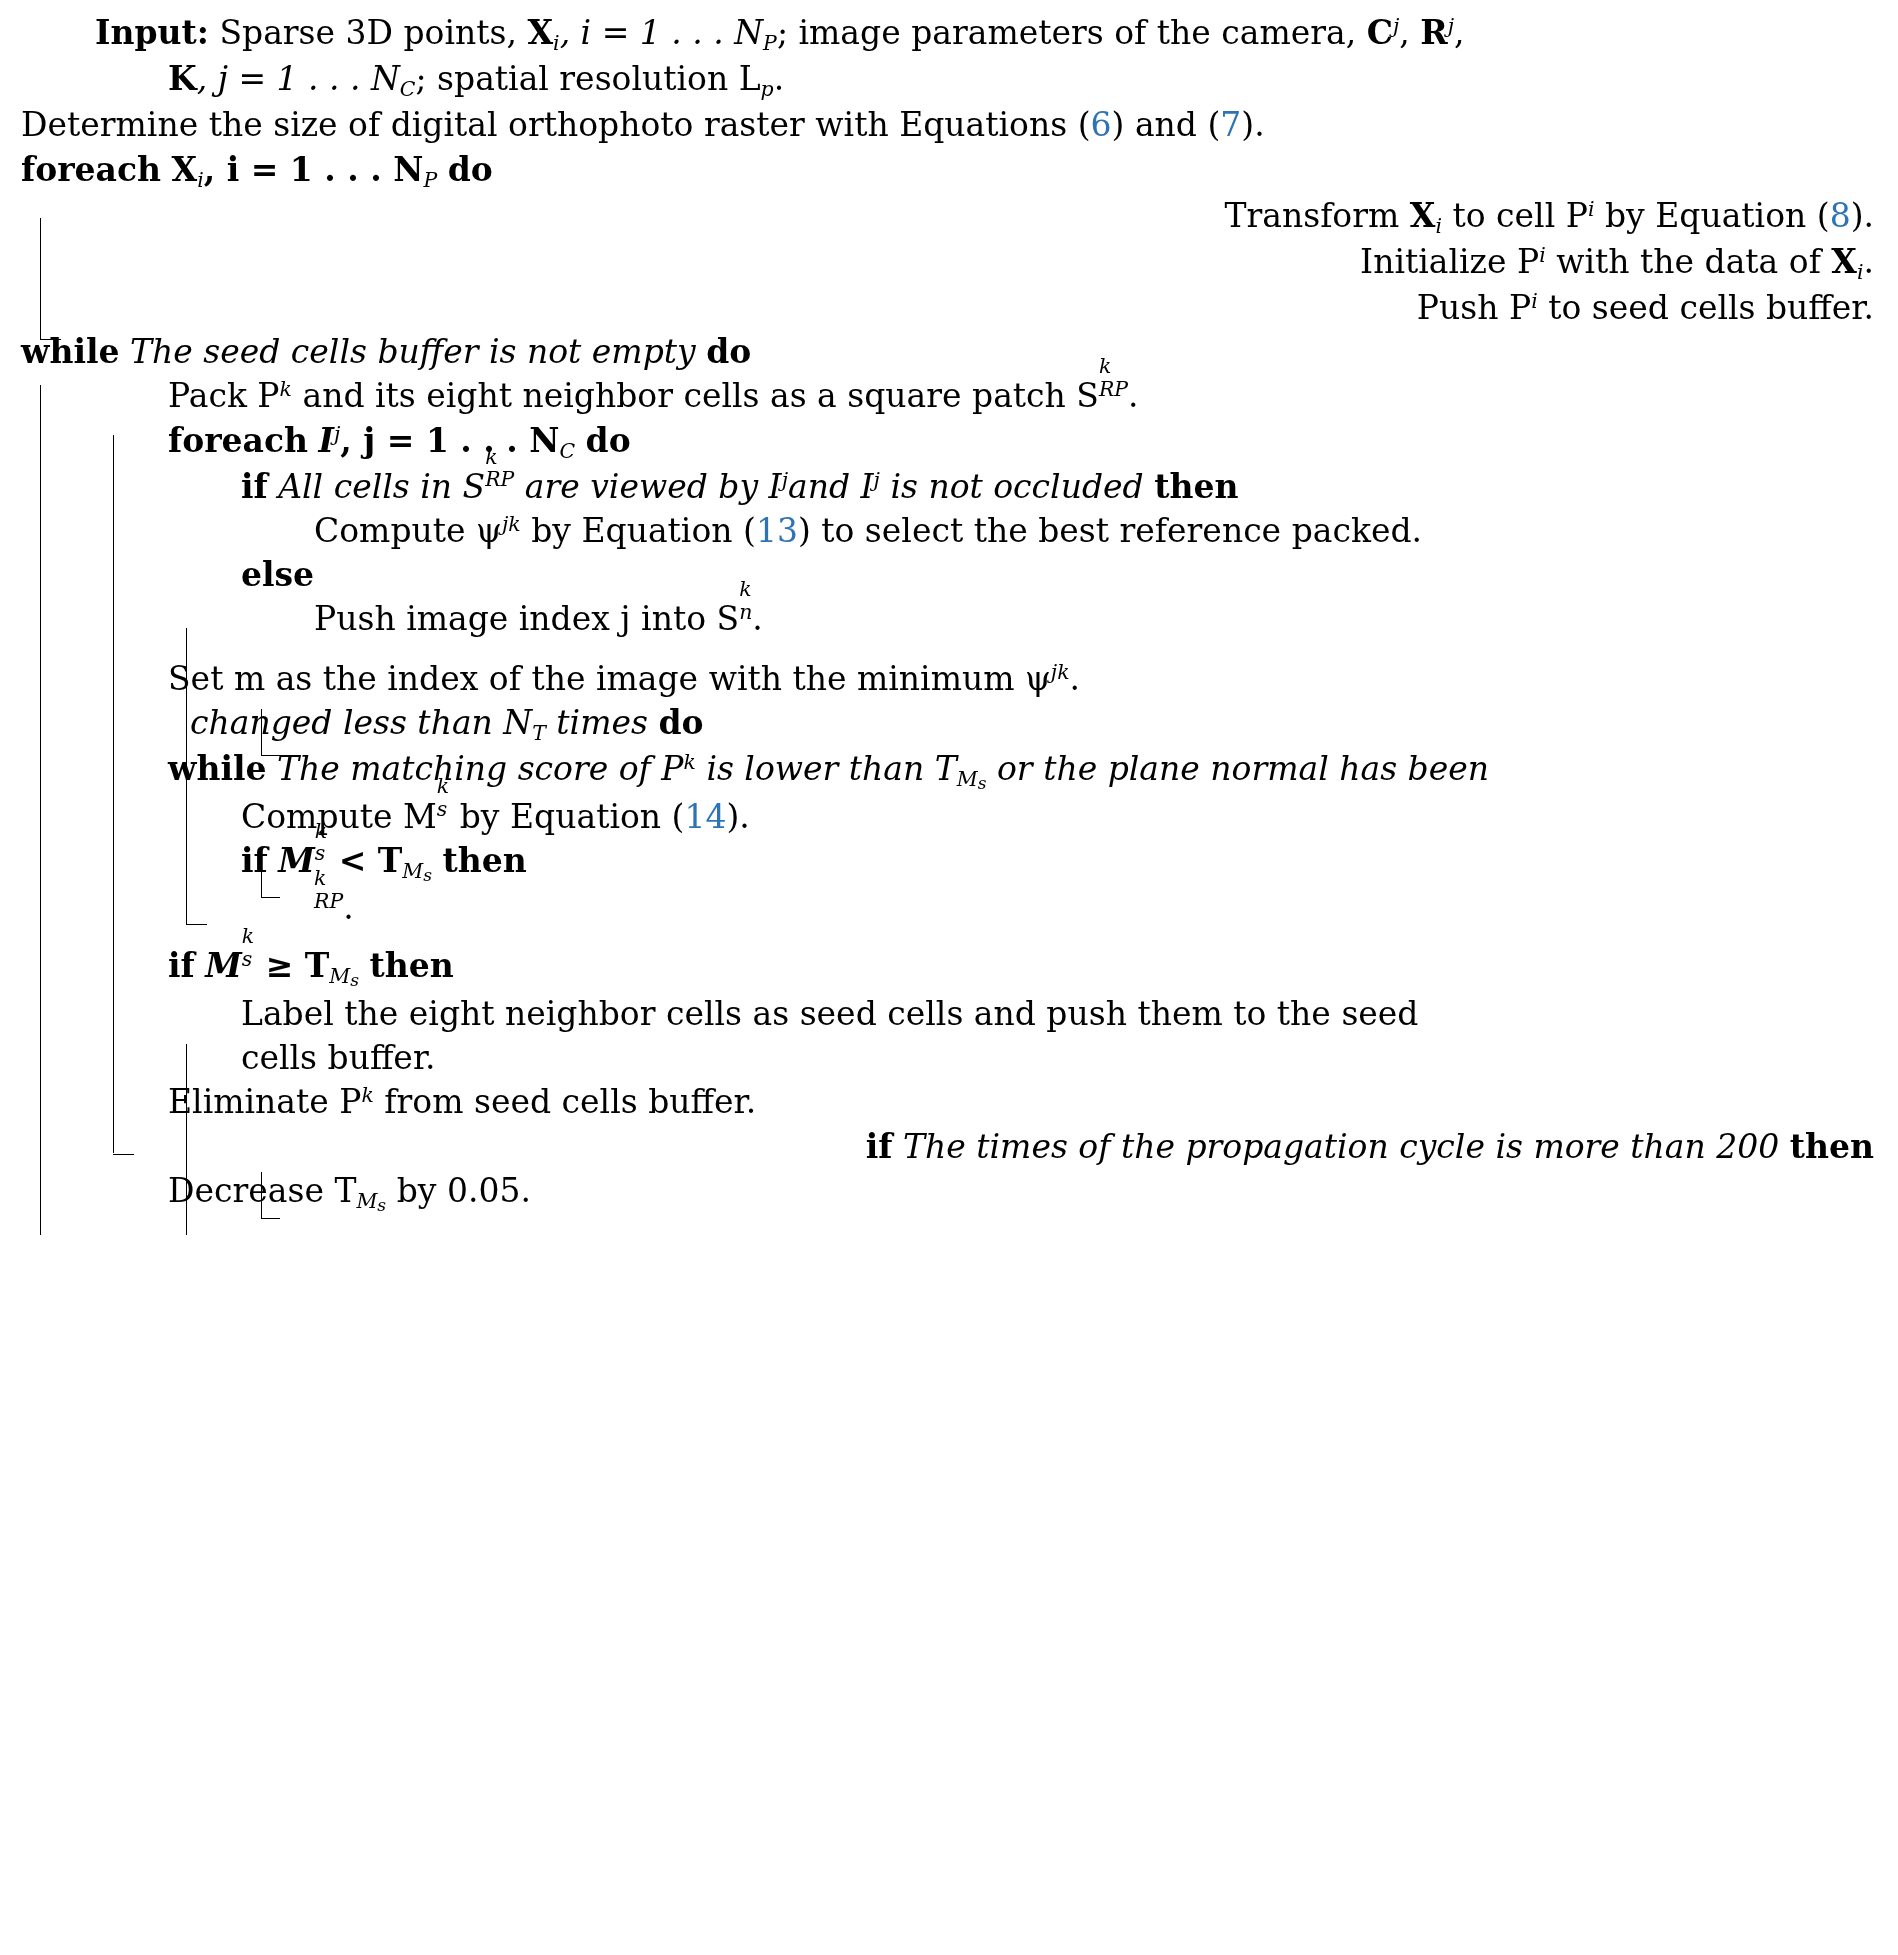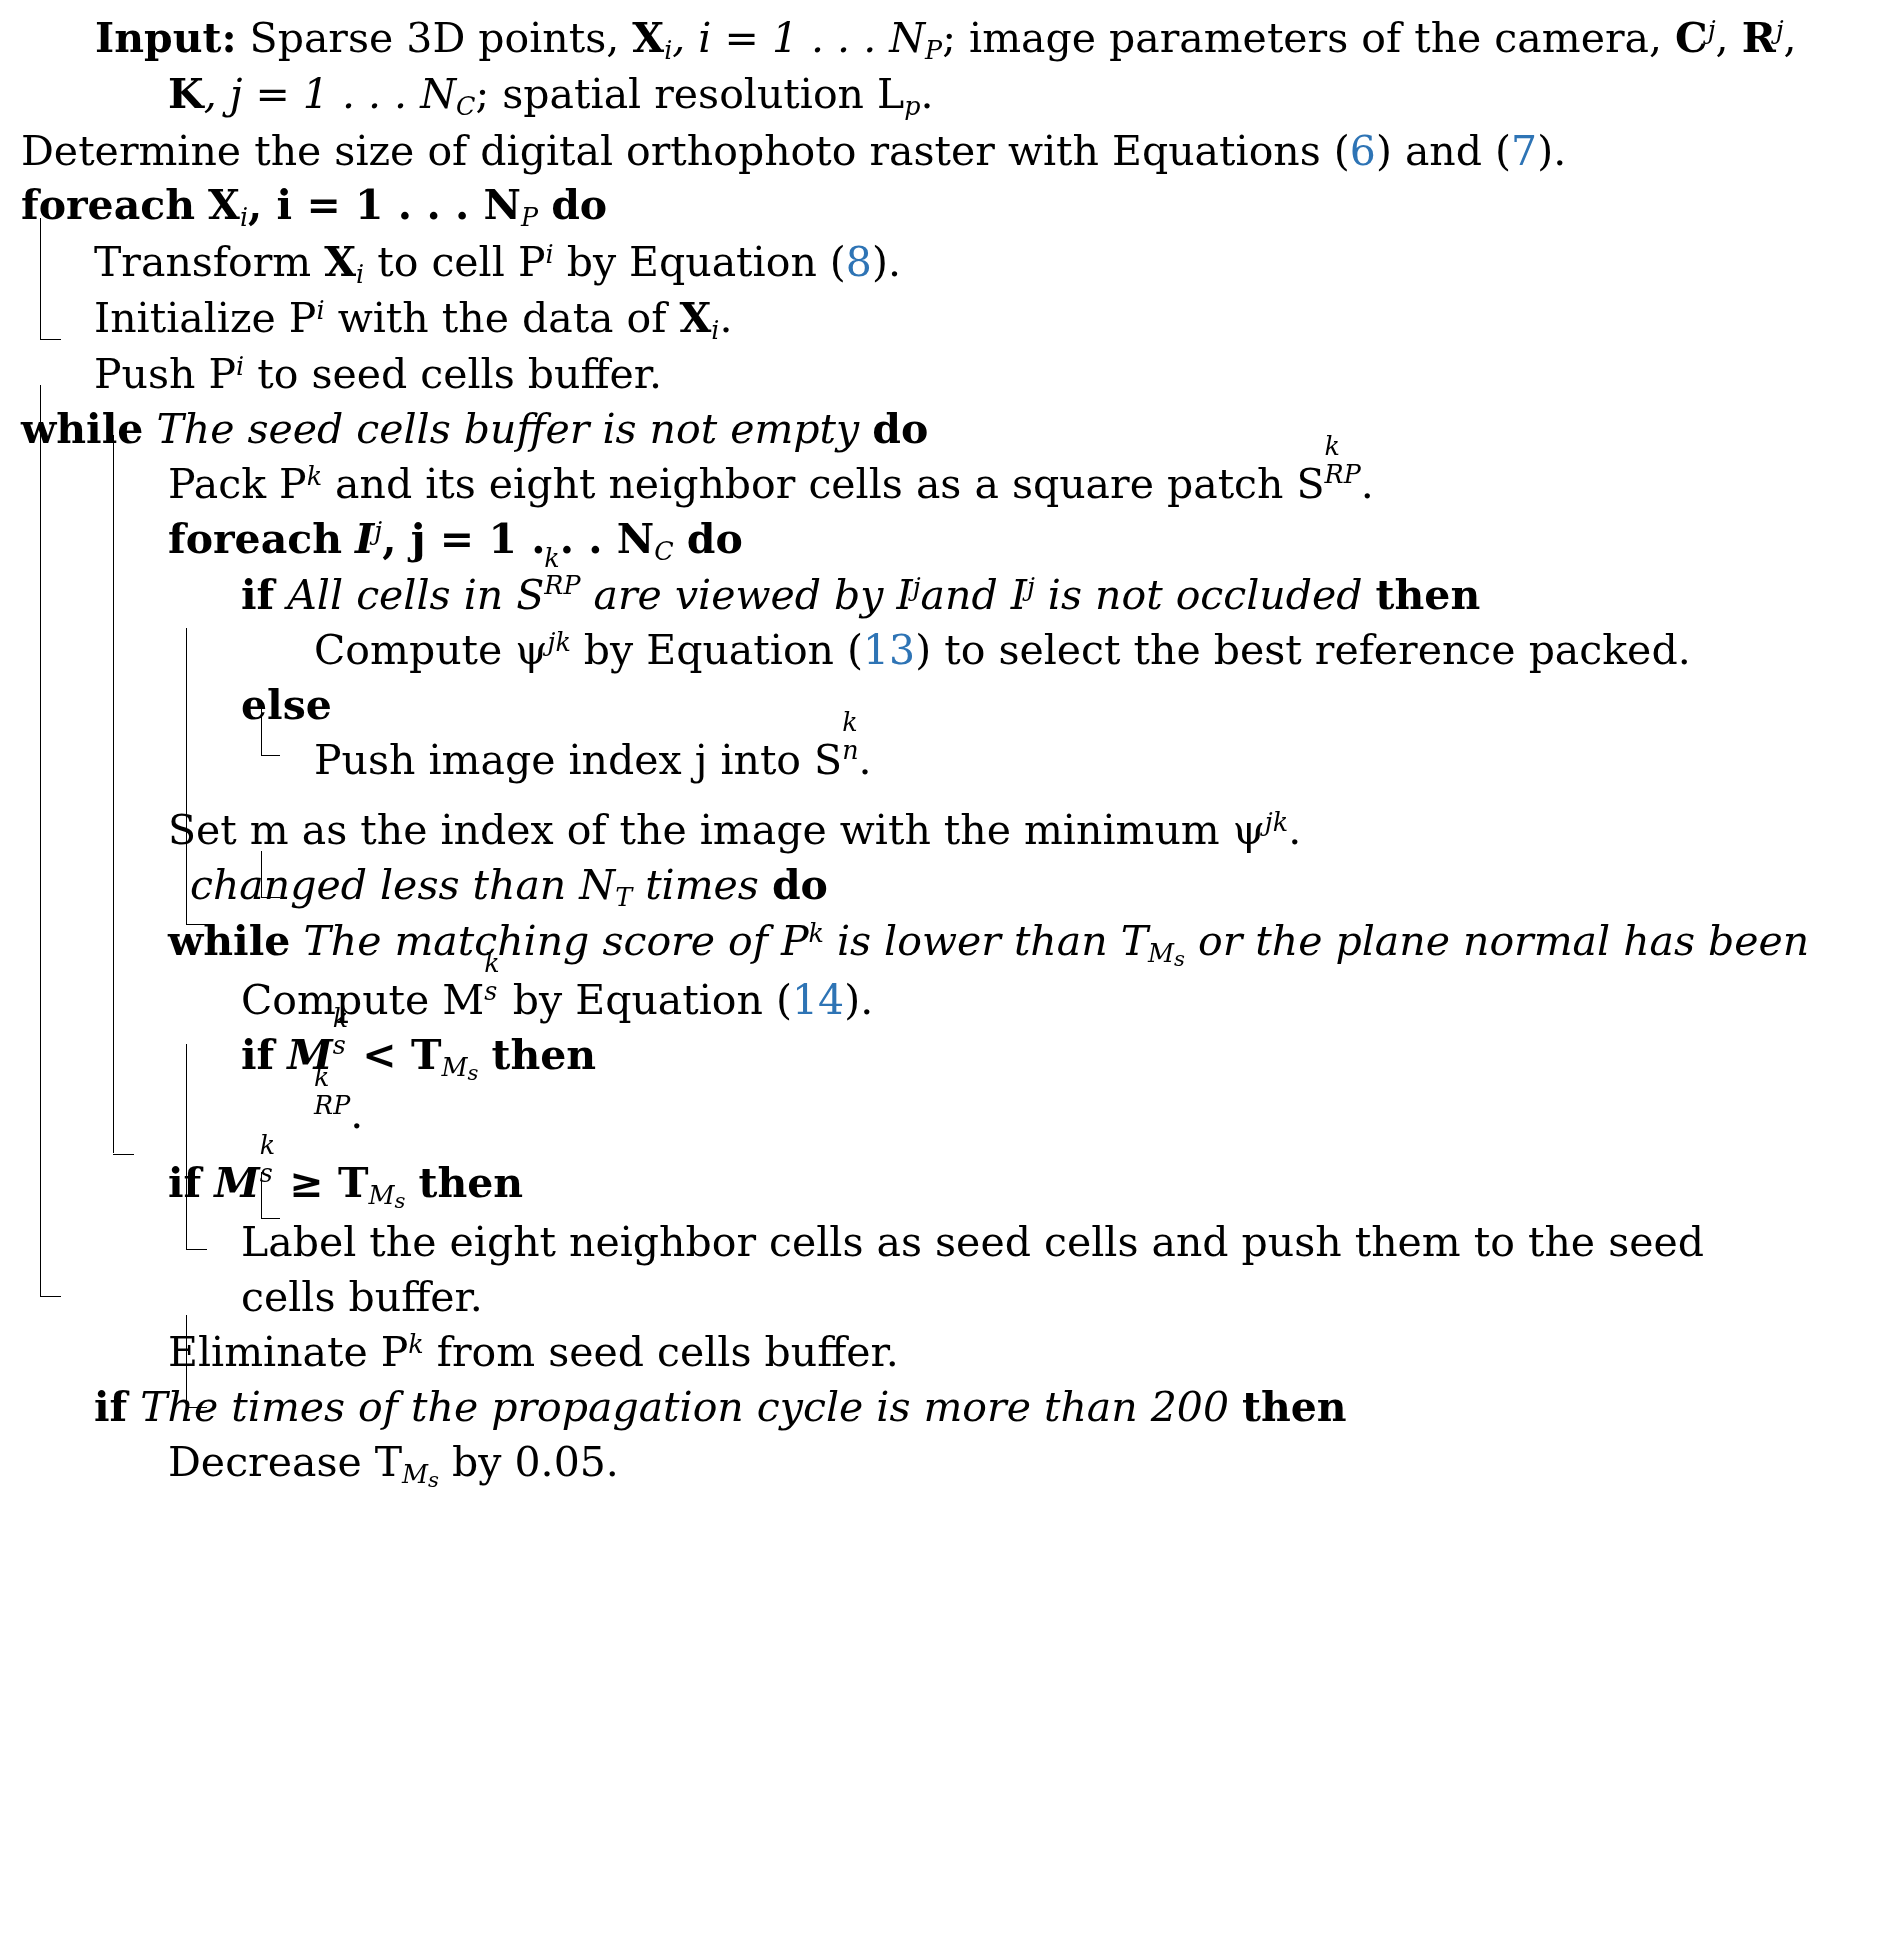--- a/index.html
+++ b/index.html
@@ -8,28 +8,28 @@
     background: #ffffff;
   }
   body {
     width: 1899px;
     font-family: "DejaVu Serif", "Liberation Serif", serif;
     color: #000000;
   }
   .algo {
     position: relative;
     padding: 11.2px 25px 18.6px 21px;
-    font-size: 41px;
+    font-size: 33px;
     line-height: 1.34;
   }
   .line {
     position: relative;
     white-space: nowrap;
   }
-  .ind1 { padding-left: 73px; }
+  .ind1 { padding-left: 73px; text-align: right; }
   .ind2 { padding-left: 147px; }
   .ind3 { padding-left: 220px; }
   .ind4 { padding-left: 293px; }
   .hang {
     padding-left: 147px;
     text-indent: -73px;
   }
   b { font-weight: 700; }
   i, .it { font-style: italic; }
   .mathit {

